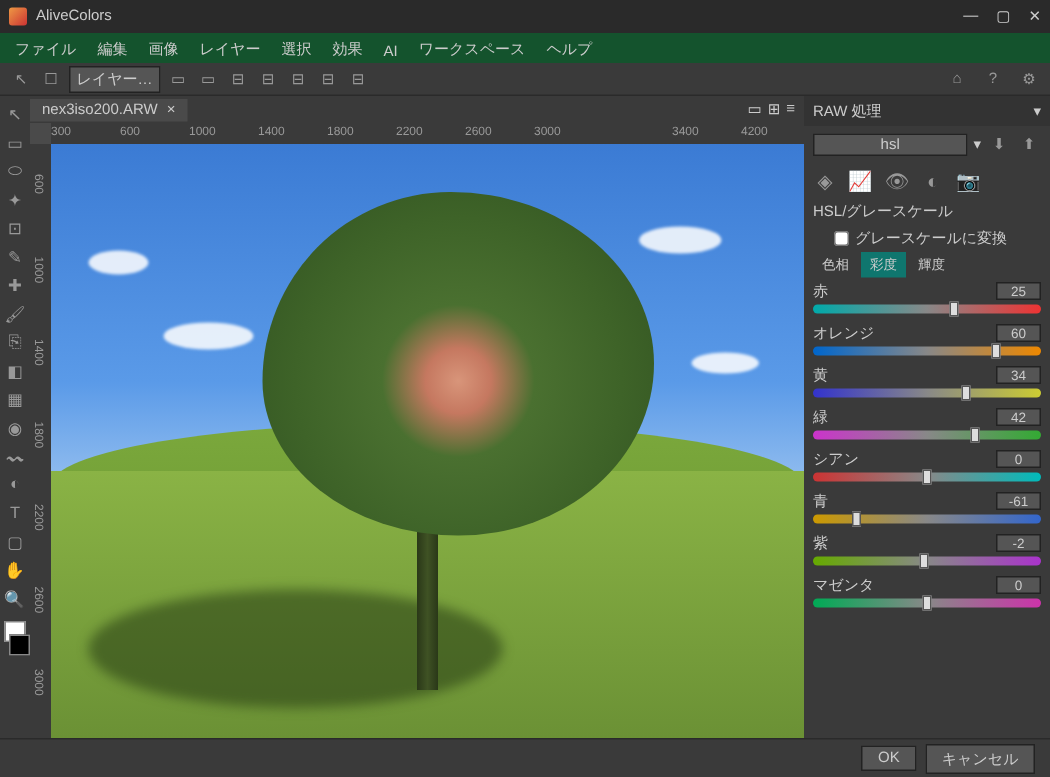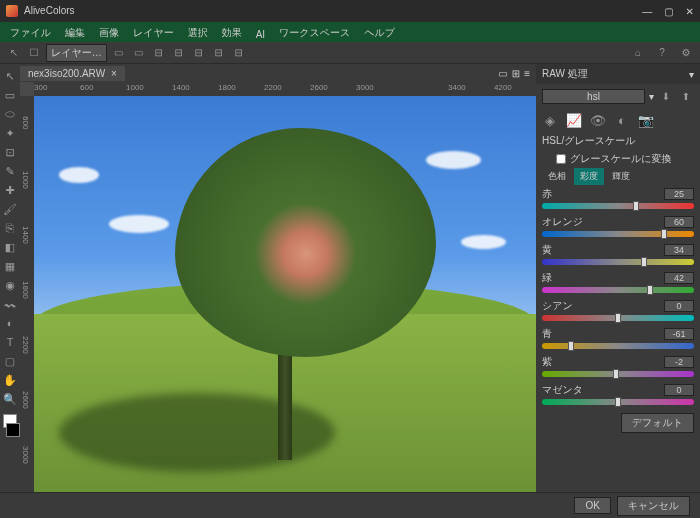--- a/index.html
+++ b/index.html
@@ -281,22 +281,19 @@
         <div class="slider-group">
           <div class="sg-row">
             <span>マゼンタ</span>
             <span class="val">0</span>
           </div>
           <div class="track t-magenta">
             <div class="knob" style="left:50%"></div>
           </div>
         </div>
       </div>
-    <div class="btn-row">
-      <span class="btn">デフォルト</span>
-    </div>
   </div>
 </div>
 
 <div class="footer">
   <span class="btn">OK</span>
   <span class="btn">キャンセル</span>
 </div>
 
 </body></html>

